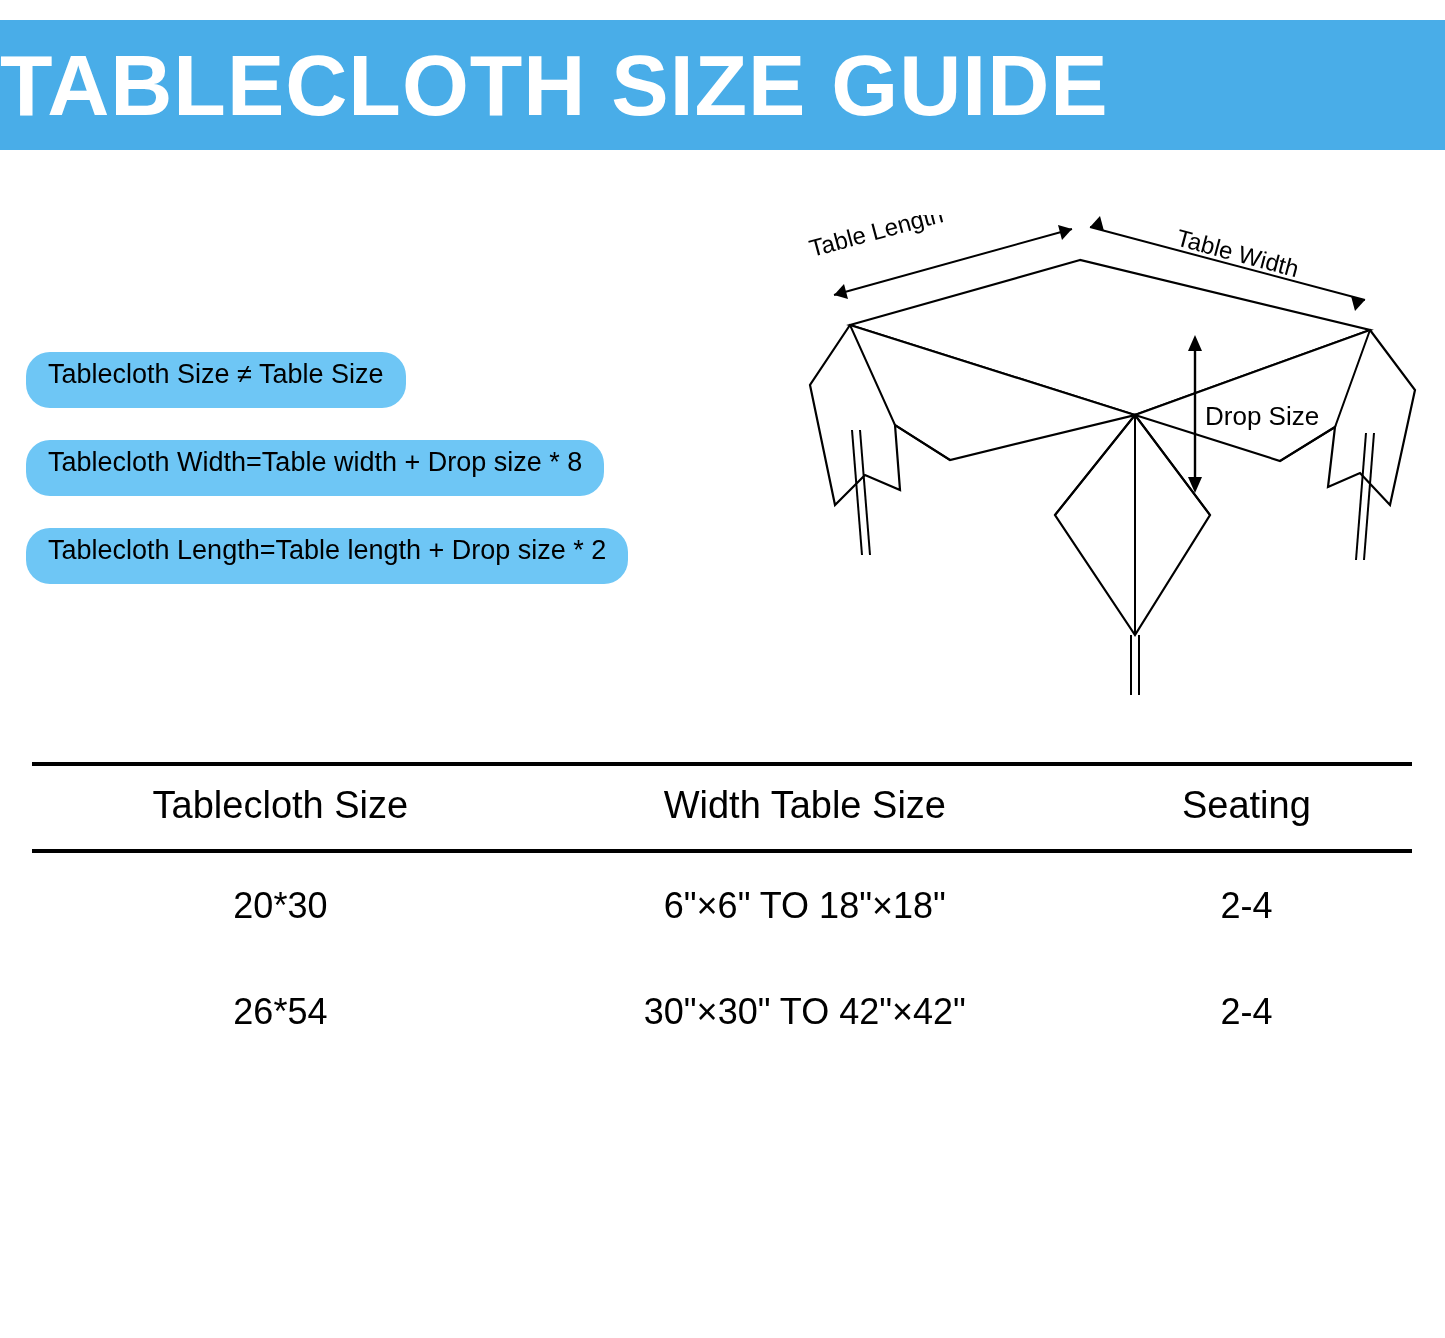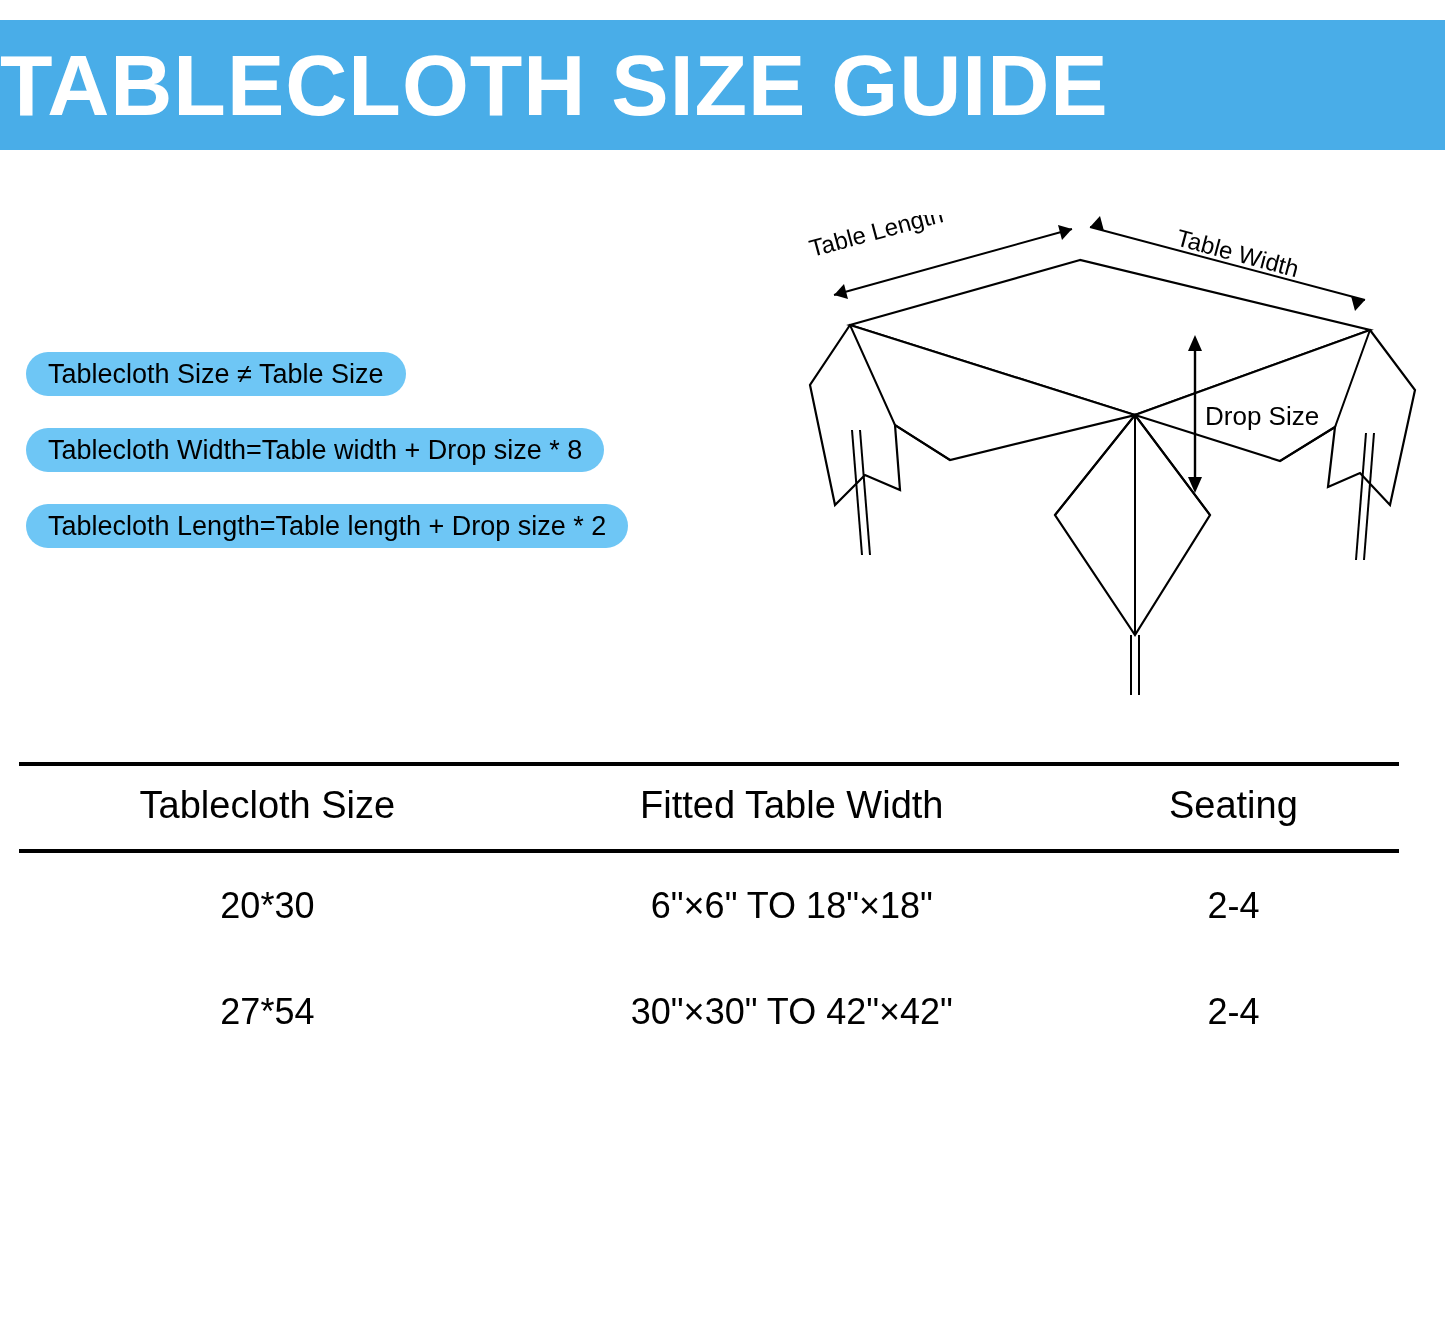--- a/index.html
+++ b/index.html
@@ -41,42 +41,42 @@
   .pills {
     position: absolute;
     left: 26px;
     top: 352px;
     width: 800px;
   }
   .pill {
     background: #6ec6f5;
     border-radius: 24px;
     display: inline-block;
-    padding: 7px 22px 6px 22px;
+    padding: 7px 22px 18px 22px;
     font-size: 27px;
     color: #000000;
     margin-bottom: 32px;
     white-space: nowrap;
   }
   .pill-row { display: block; }
 
   
   .illustration {
     position: absolute;
     left: 790px;
     top: 215px;
     width: 640px;
     height: 500px;
   }
   .illustration svg { display: block; }
 
   
   .size-table {
     position: absolute;
-    left: 19px;
+    left: 32px;
     top: 762px;
     width: 1380px;
     border-collapse: collapse;
   }
   .size-table th, .size-table td {
     font-weight: normal;
     text-align: center;
     color: #000;
   }
   .size-table thead th {
@@ -164,29 +164,29 @@
     <polygon points="405,120 398,136 412,136" fill="#000"></polygon>
     <polygon points="405,278 398,262 412,262" fill="#000"></polygon>
     <text x="415" y="210" font-family="Liberation Sans, sans-serif" font-size="26" fill="#000">Drop Size</text>
   </svg>
 </div>
 
 <table class="size-table">
   <thead>
     <tr class="thead-row">
       <th class="col-a">Tablecloth Size</th>
-      <th class="col-b">Fitted Table Width</th>
+      <th class="col-b">Width Table Size</th>
       <th class="col-c">Seating</th>
     </tr>
   </thead>
   <tbody>
     <tr>
       <td>20*30</td>
       <td>6"×6" TO 18"×18"</td>
       <td>2-4</td>
     </tr>
     <tr>
-      <td>27*54</td>
+      <td>26*54</td>
       <td>30"×30" TO 42"×42"</td>
       <td>2-4</td>
     </tr>
   </tbody>
 </table>
 
 </body></html>

